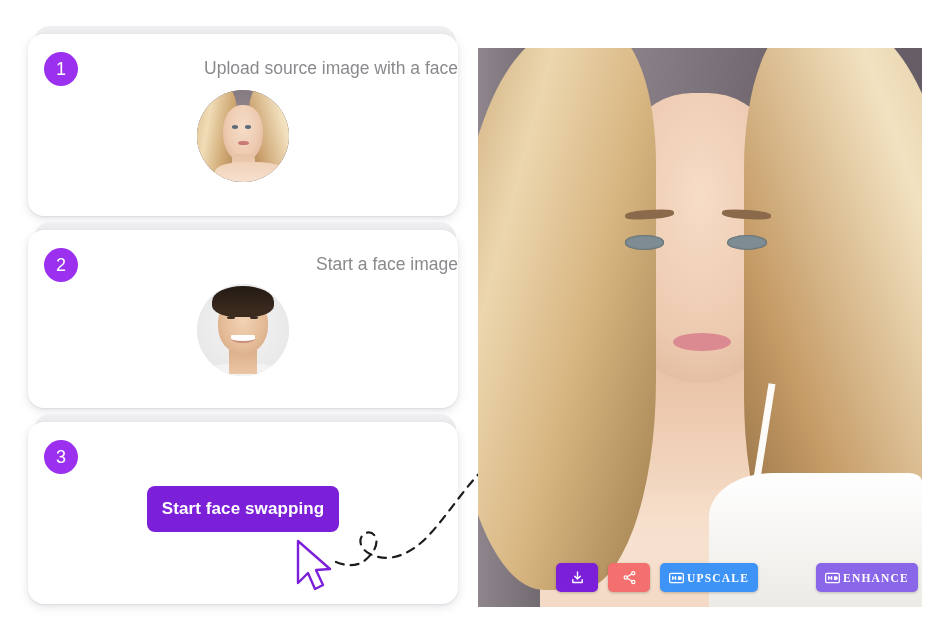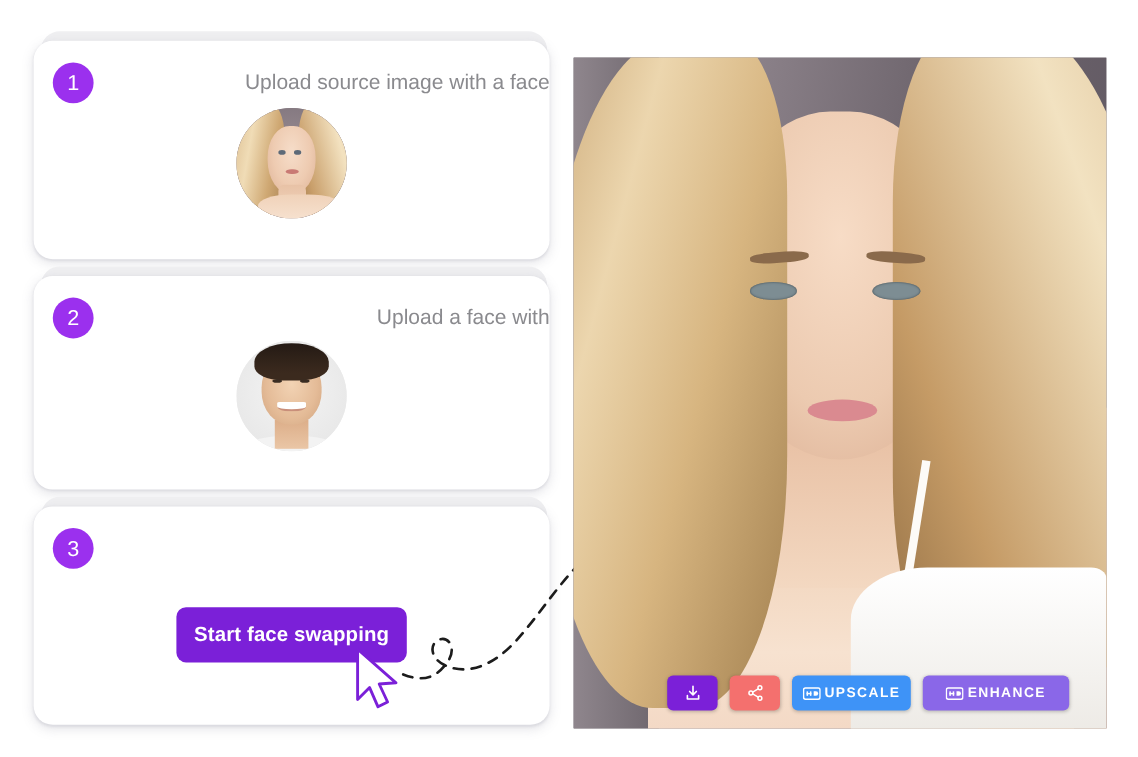--- a/index.html
+++ b/index.html
@@ -90,21 +90,21 @@
   .p-male .smile { position:absolute; left:37%; top:55%; width:26%; height:9%;
     background:#ffffff; border-radius: 10% 10% 55% 55%; border-bottom:2px solid #c98f7a; }
   .p-male .neck { position:absolute; left:35%; top:72%; width:30%; height:26%;
     background: linear-gradient(180deg,#dcae89,#eac6a6); }
   .p-male .shoulder { position:absolute; left:10%; bottom:-6%; width:80%; height:20%;
     background:#f3f3f3; border-radius: 48% 48% 0 0; }
 
   
   .start-btn {
     position: absolute; left: 50%; transform: translateX(-50%);
-    top: 84px; width: 192px; height: 46px;
+    top: 64px; width: 192px; height: 46px;
     background: #7B20D8; color: #ffffff; border: none;
     border-radius: 8px; font-size: 17px; font-weight: bold;
     font-family: "Liberation Sans", sans-serif;
     letter-spacing: .1px; cursor: pointer;
   }
 
   
   .cursor-icon { position: absolute; left: 292px; top: 538px; width: 46px; height: 58px; }
 
   
@@ -153,28 +153,28 @@
 
   
   .toolbar {
     position: absolute; left: 556px; top: 563px;
     display: flex; align-items: center; gap: 10px;
   }
   .tb-btn {
     height: 29px; border: none; border-radius: 5px;
     display: flex; align-items: center; justify-content: center;
     gap: 3px; color: #fff; cursor: pointer;
-    font-family: Liberation Sans, sans-serif;
+    font-family: Liberation Serif, serif;
     font-size: 11.5px; font-weight: bold; letter-spacing: 1.2px;
     box-shadow: 0 1px 3px rgba(0,0,0,0.22);
   }
   .tb-download { width: 42px; background: #7B20D8; }
   .tb-share    { width: 42px; background: #F4706E; }
   .tb-upscale  { padding: 0 9px; background: #3E93F7; }
-  .tb-enhance  { padding: 0 19px; background: #8A67E8; }
+  .tb-enhance  { padding: 0 9px; background: #8A67E8; margin-left: 48px; }
   .tb-ico { display:inline-flex; align-items:center; }
 </style>
 </head>
 <body>
 
 <div id="root">
 
   <div class="steps-col">
 
     <div class="card-wrap">
@@ -195,21 +195,21 @@
               <div class="chest"></div>
           </div>
         </div>
       </div>
     </div>
 
     <div class="card-wrap">
       <div class="card-shadowlayer"></div>
       <div class="card c2">
         <div class="badge">2</div>
-        <div class="card-title">Upload a face with</div>
+        <div class="card-title">Start a face image</div>
         <div class="thumb">
           <div class="p-male">
             <div class="bg"></div>
               <div class="shoulder"></div>
               <div class="neck"></div>
             <div class="face"></div>
               <div class="hair"></div>
             <div class="eyeL"></div>
               <div class="eyeR"></div>
               <div class="smile"></div>

